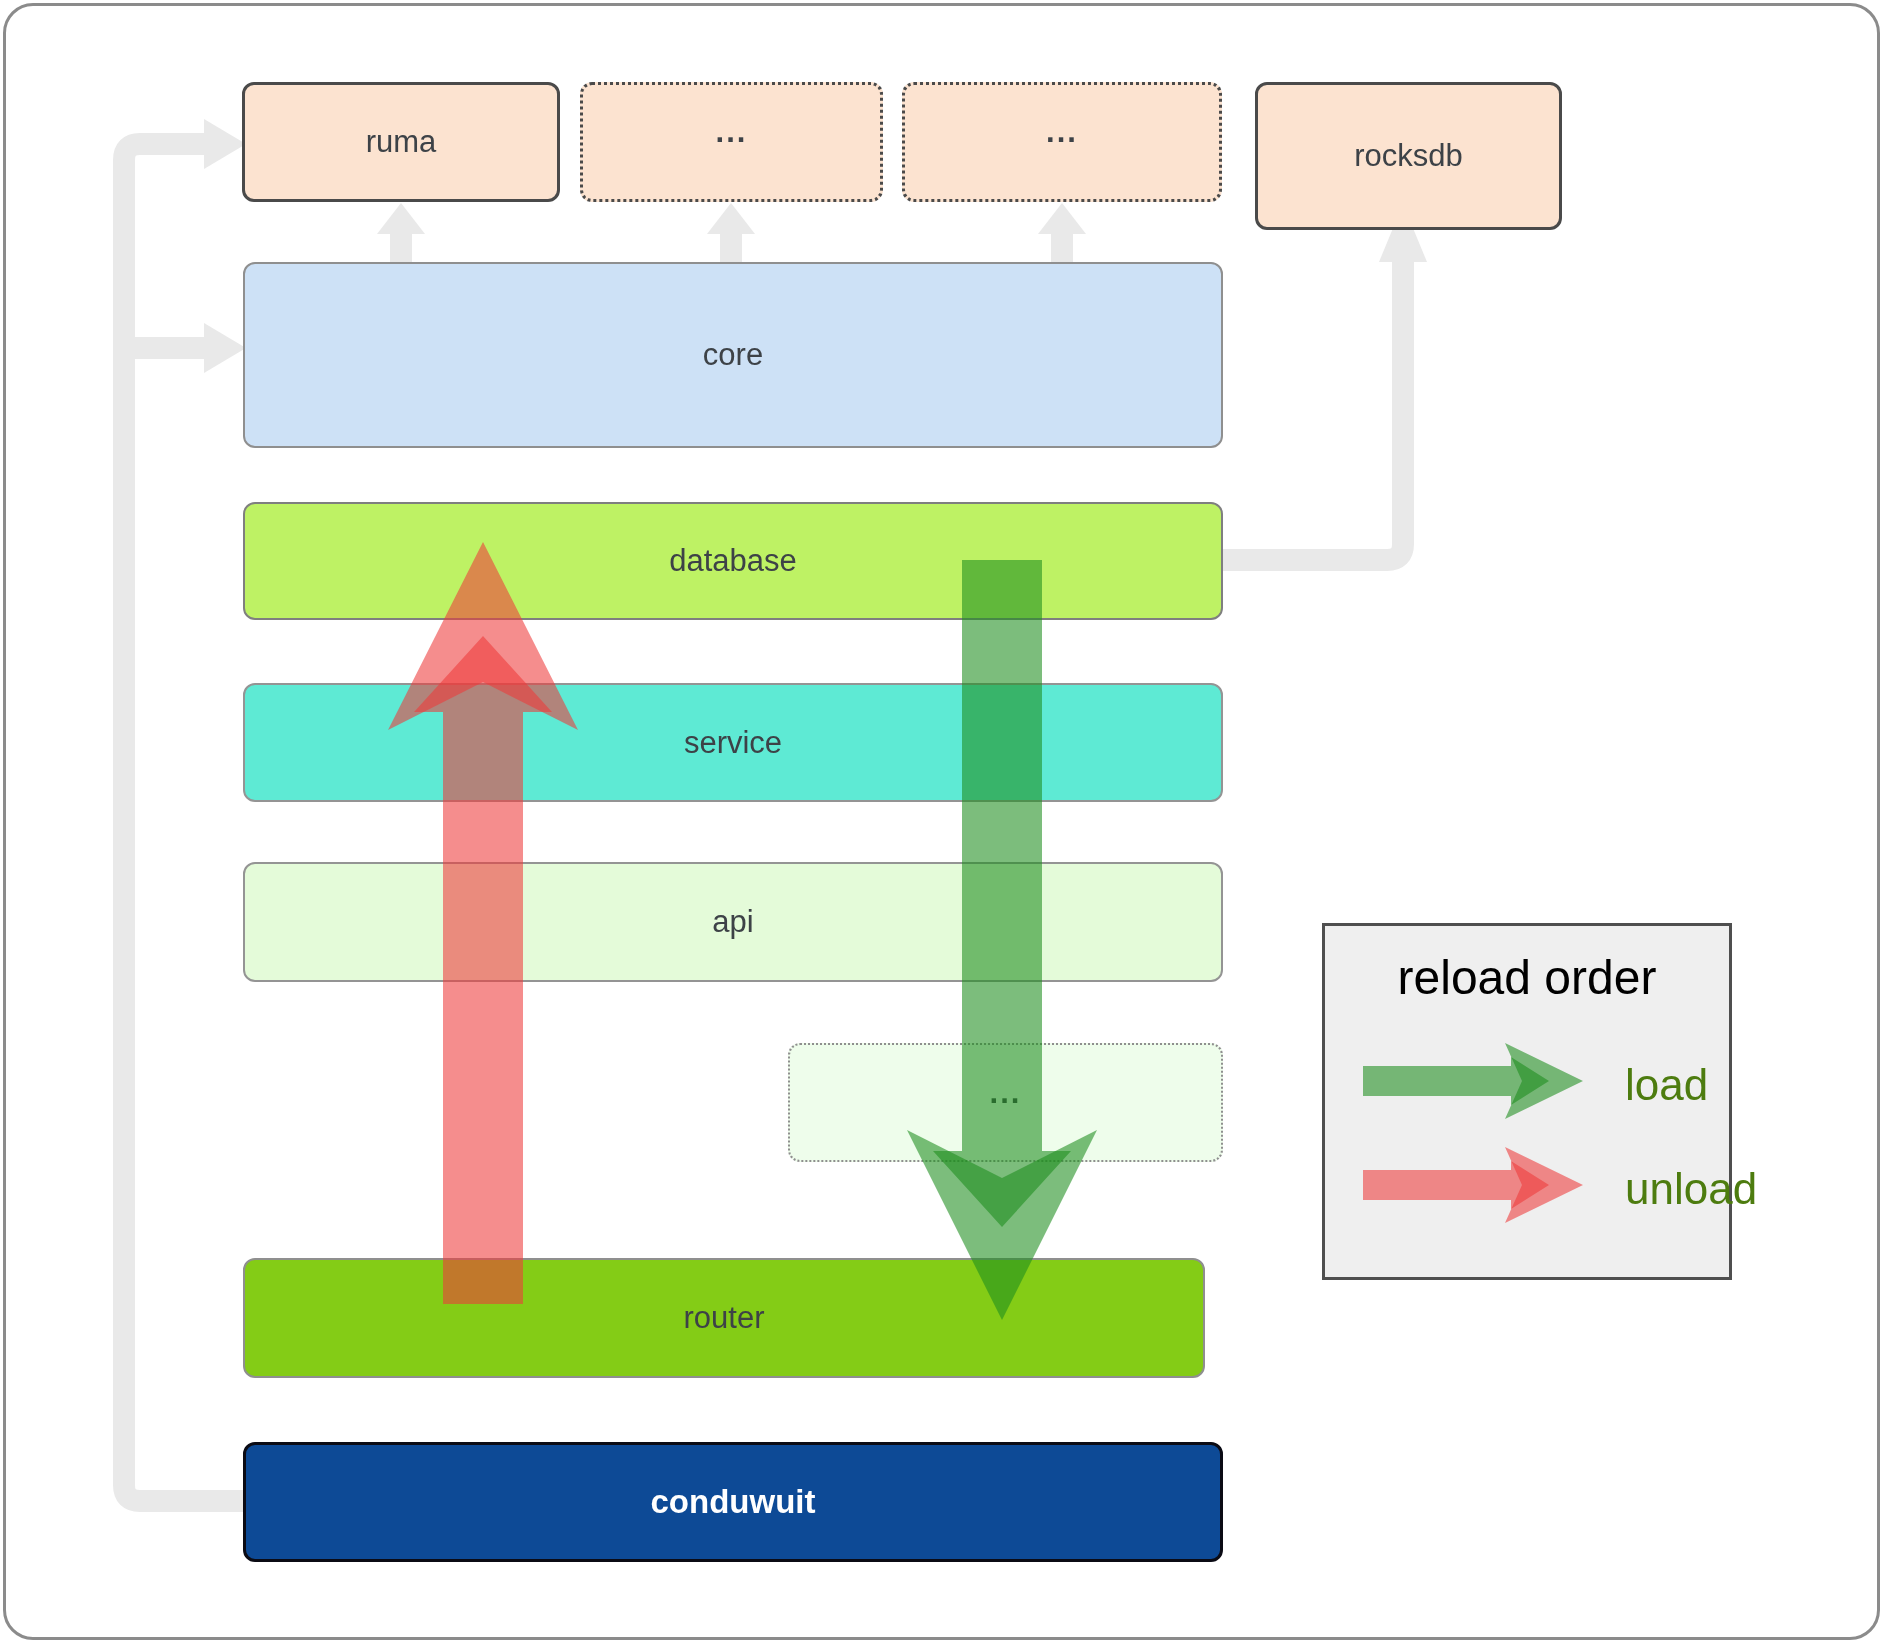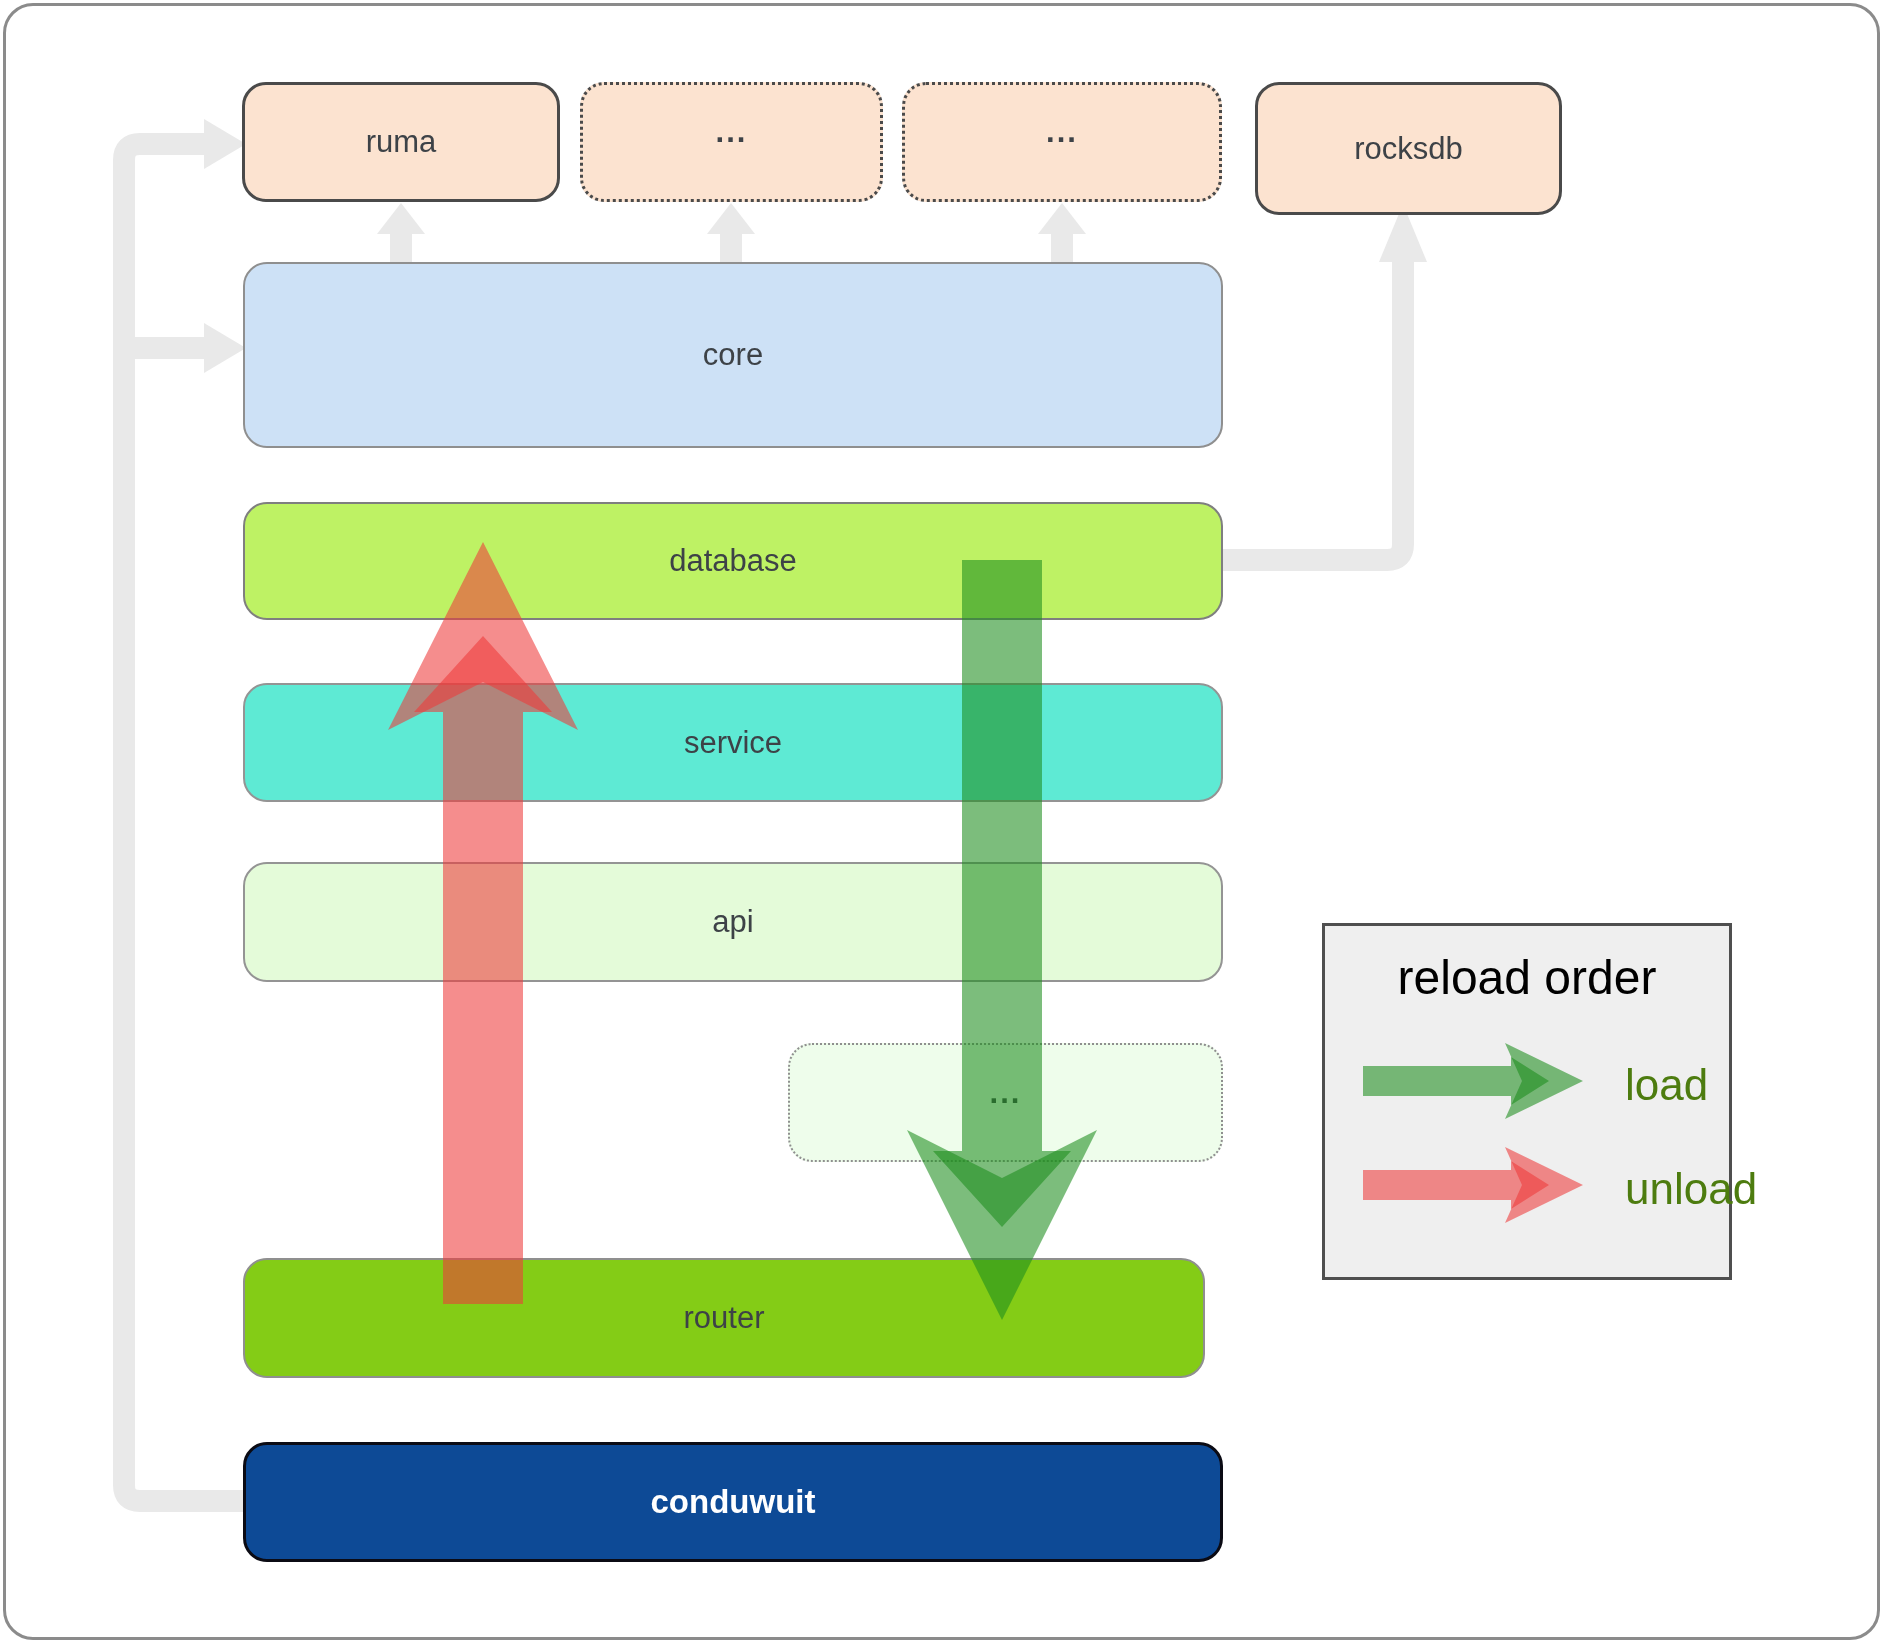--- a/index.html
+++ b/index.html
@@ -25,29 +25,29 @@
     pointer-events: none;
   }
   #connector-layer { z-index: 1; }
   #arrow-layer { z-index: 4; }
   .box {
     position: absolute;
     box-sizing: border-box;
     display: flex;
     align-items: center;
     justify-content: center;
-    border-radius: 24px;
+    border-radius: 12px;
     font-size: 31px;
     color: #3d4247;
     z-index: 2;
   }
   .b-ruma      { left:242px;  top:82px;   width:318px; height:120px; background:#fce3d0; border:3px solid #4a4a4a; }
   .b-dots1     { left:580px;  top:82px;   width:303px; height:120px; background:#fce3d0; border:3px dotted #4a4a4a; }
   .b-dots2     { left:902px;  top:82px;   width:320px; height:120px; background:#fce3d0; border:3px dotted #4a4a4a; }
-  .b-rocksdb   { left:1255px; top:82px;   width:307px; height:133px; background:#fce3d0; border:3px solid #4a4a4a; }
+  .b-rocksdb   { left:1255px; top:82px;   width:307px; height:148px; background:#fce3d0; border:3px solid #4a4a4a; }
   .b-core      { left:243px;  top:262px;  width:980px; height:186px; background:#cde1f6; border:2px solid #8f8f8f; }
   .b-database  { left:243px;  top:502px;  width:980px; height:118px; background:#bef264; border:2px solid #7f7f7f; }
   .b-service   { left:243px;  top:683px;  width:980px; height:119px; background:#5eead4; border:2px solid #949494; }
   .b-api       { left:243px;  top:862px;  width:980px; height:120px; background:#e4fbd9; border:2px solid #949494; }
   .b-admin     { left:245px;  top:1043px; width:444px; height:119px; background:#ebfce6; border:2px solid #949494; }
   .b-dots3     { left:788px;  top:1043px; width:435px; height:119px; background:#eefdeb; border:2px dotted #8f8f8f; }
   .b-router    { left:243px;  top:1222px; width:962px; height:120px; background:#84cc16; border:2px solid #8f8f8f;margin-top:36px; }
   .b-conduwuit { left:243px;  top:1442px; width:980px; height:120px; background:#0d4a96; border:3px solid #0b0b14; }
   .b-conduwuit .lbl { color:#ffffff; font-weight:600; font-size:33px; }
   .dots { font-weight:700; transform: translateY(-0.33em); letter-spacing:2px; }

